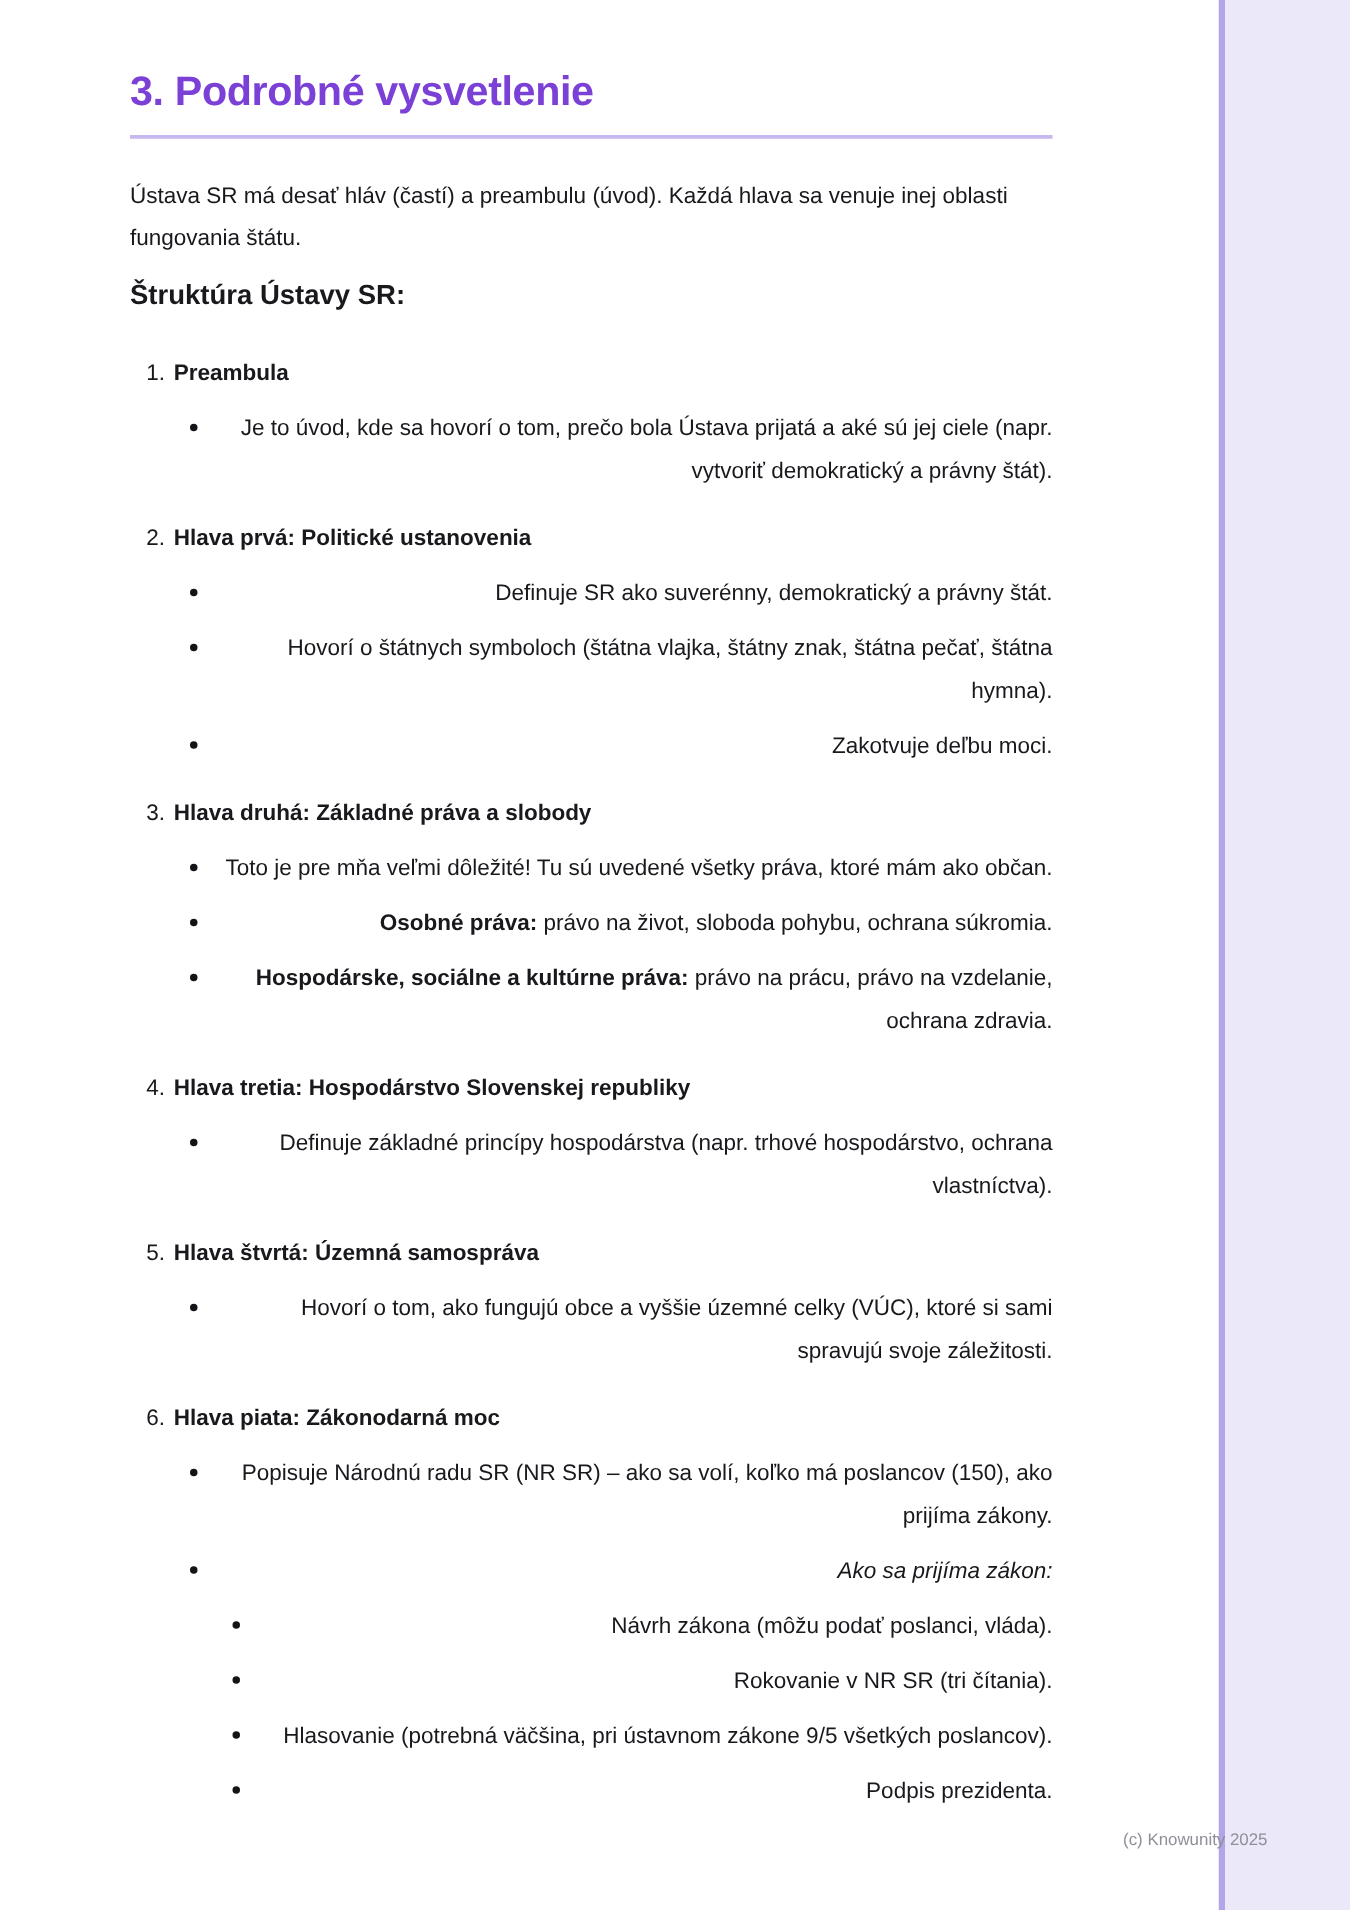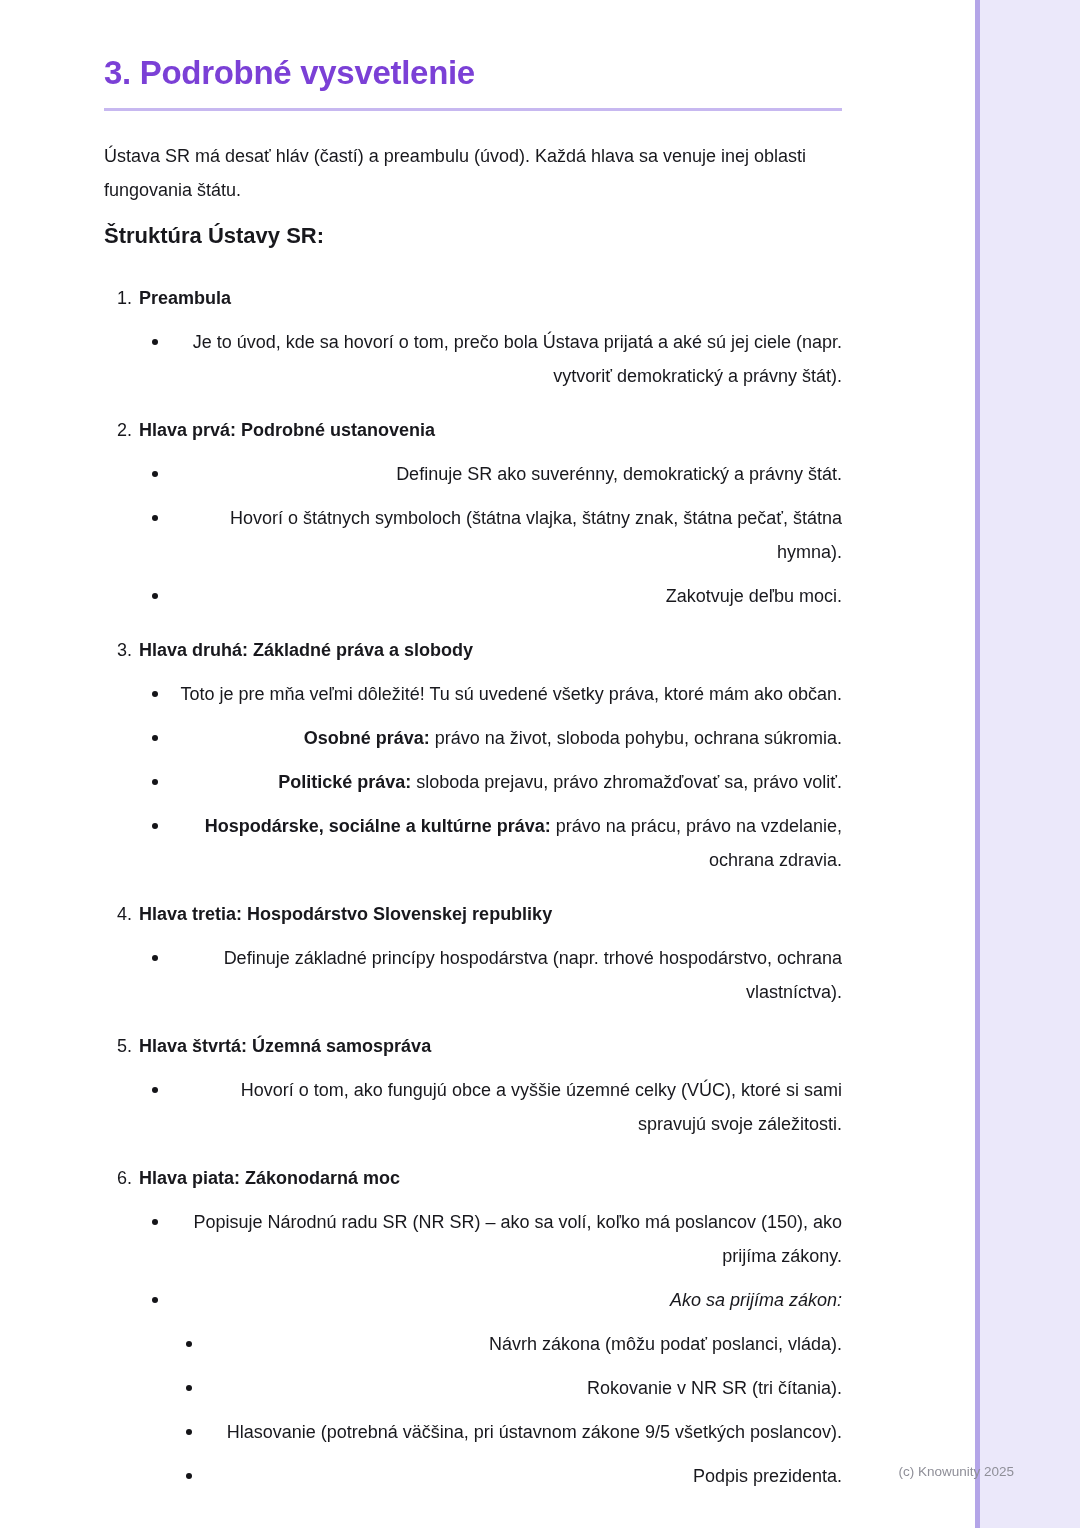--- a/index.html
+++ b/index.html
@@ -56,21 +56,21 @@
         <div class="bullets">
           <div class="bi">
             <span class="dot"></span>
             <div class="bt"><span>Je to úvod, kde sa hovorí o tom, prečo bola Ústava prijatá a aké sú jej ciele (napr. vytvoriť demokratický a právny štát).</span></div>
           </div>
         </div>
       </section>
       <section class="sec">
         <div class="sec-head">
           <span class="sec-num">2.</span>
-          <span class="sec-title">Hlava prvá: Podrobné ustanovenia</span>
+          <span class="sec-title">Hlava prvá: Politické ustanovenia</span>
         </div>
         <div class="bullets">
           <div class="bi">
             <span class="dot"></span>
             <div class="bt"><span>Definuje SR ako suverénny, demokratický a právny štát.</span></div>
           </div>
           <div class="bi">
             <span class="dot"></span>
             <div class="bt"><span>Hovorí o štátnych symboloch (štátna vlajka, štátny znak, štátna pečať, štátna hymna).</span></div>
           </div>
@@ -86,24 +86,20 @@
           <span class="sec-title">Hlava druhá: Základné práva a slobody</span>
         </div>
         <div class="bullets">
           <div class="bi">
             <span class="dot"></span>
             <div class="bt"><span>Toto je pre mňa veľmi dôležité! Tu sú uvedené všetky práva, ktoré mám ako občan.</span></div>
           </div>
           <div class="bi">
             <span class="dot"></span>
             <div class="bt"><span class="b">Osobné práva:</span><span> právo na život, sloboda pohybu, ochrana súkromia.</span></div>
-          </div>
-          <div class="bi">
-            <span class="dot"></span>
-            <div class="bt"><span class="b">Politické práva:</span><span> sloboda prejavu, právo zhromažďovať sa, právo voliť.</span></div>
           </div>
           <div class="bi">
             <span class="dot"></span>
             <div class="bt"><span class="b">Hospodárske, sociálne a kultúrne práva:</span><span> právo na prácu, právo na vzdelanie, ochrana zdravia.</span></div>
           </div>
         </div>
       </section>
       <section class="sec">
         <div class="sec-head">
           <span class="sec-num">4.</span>

